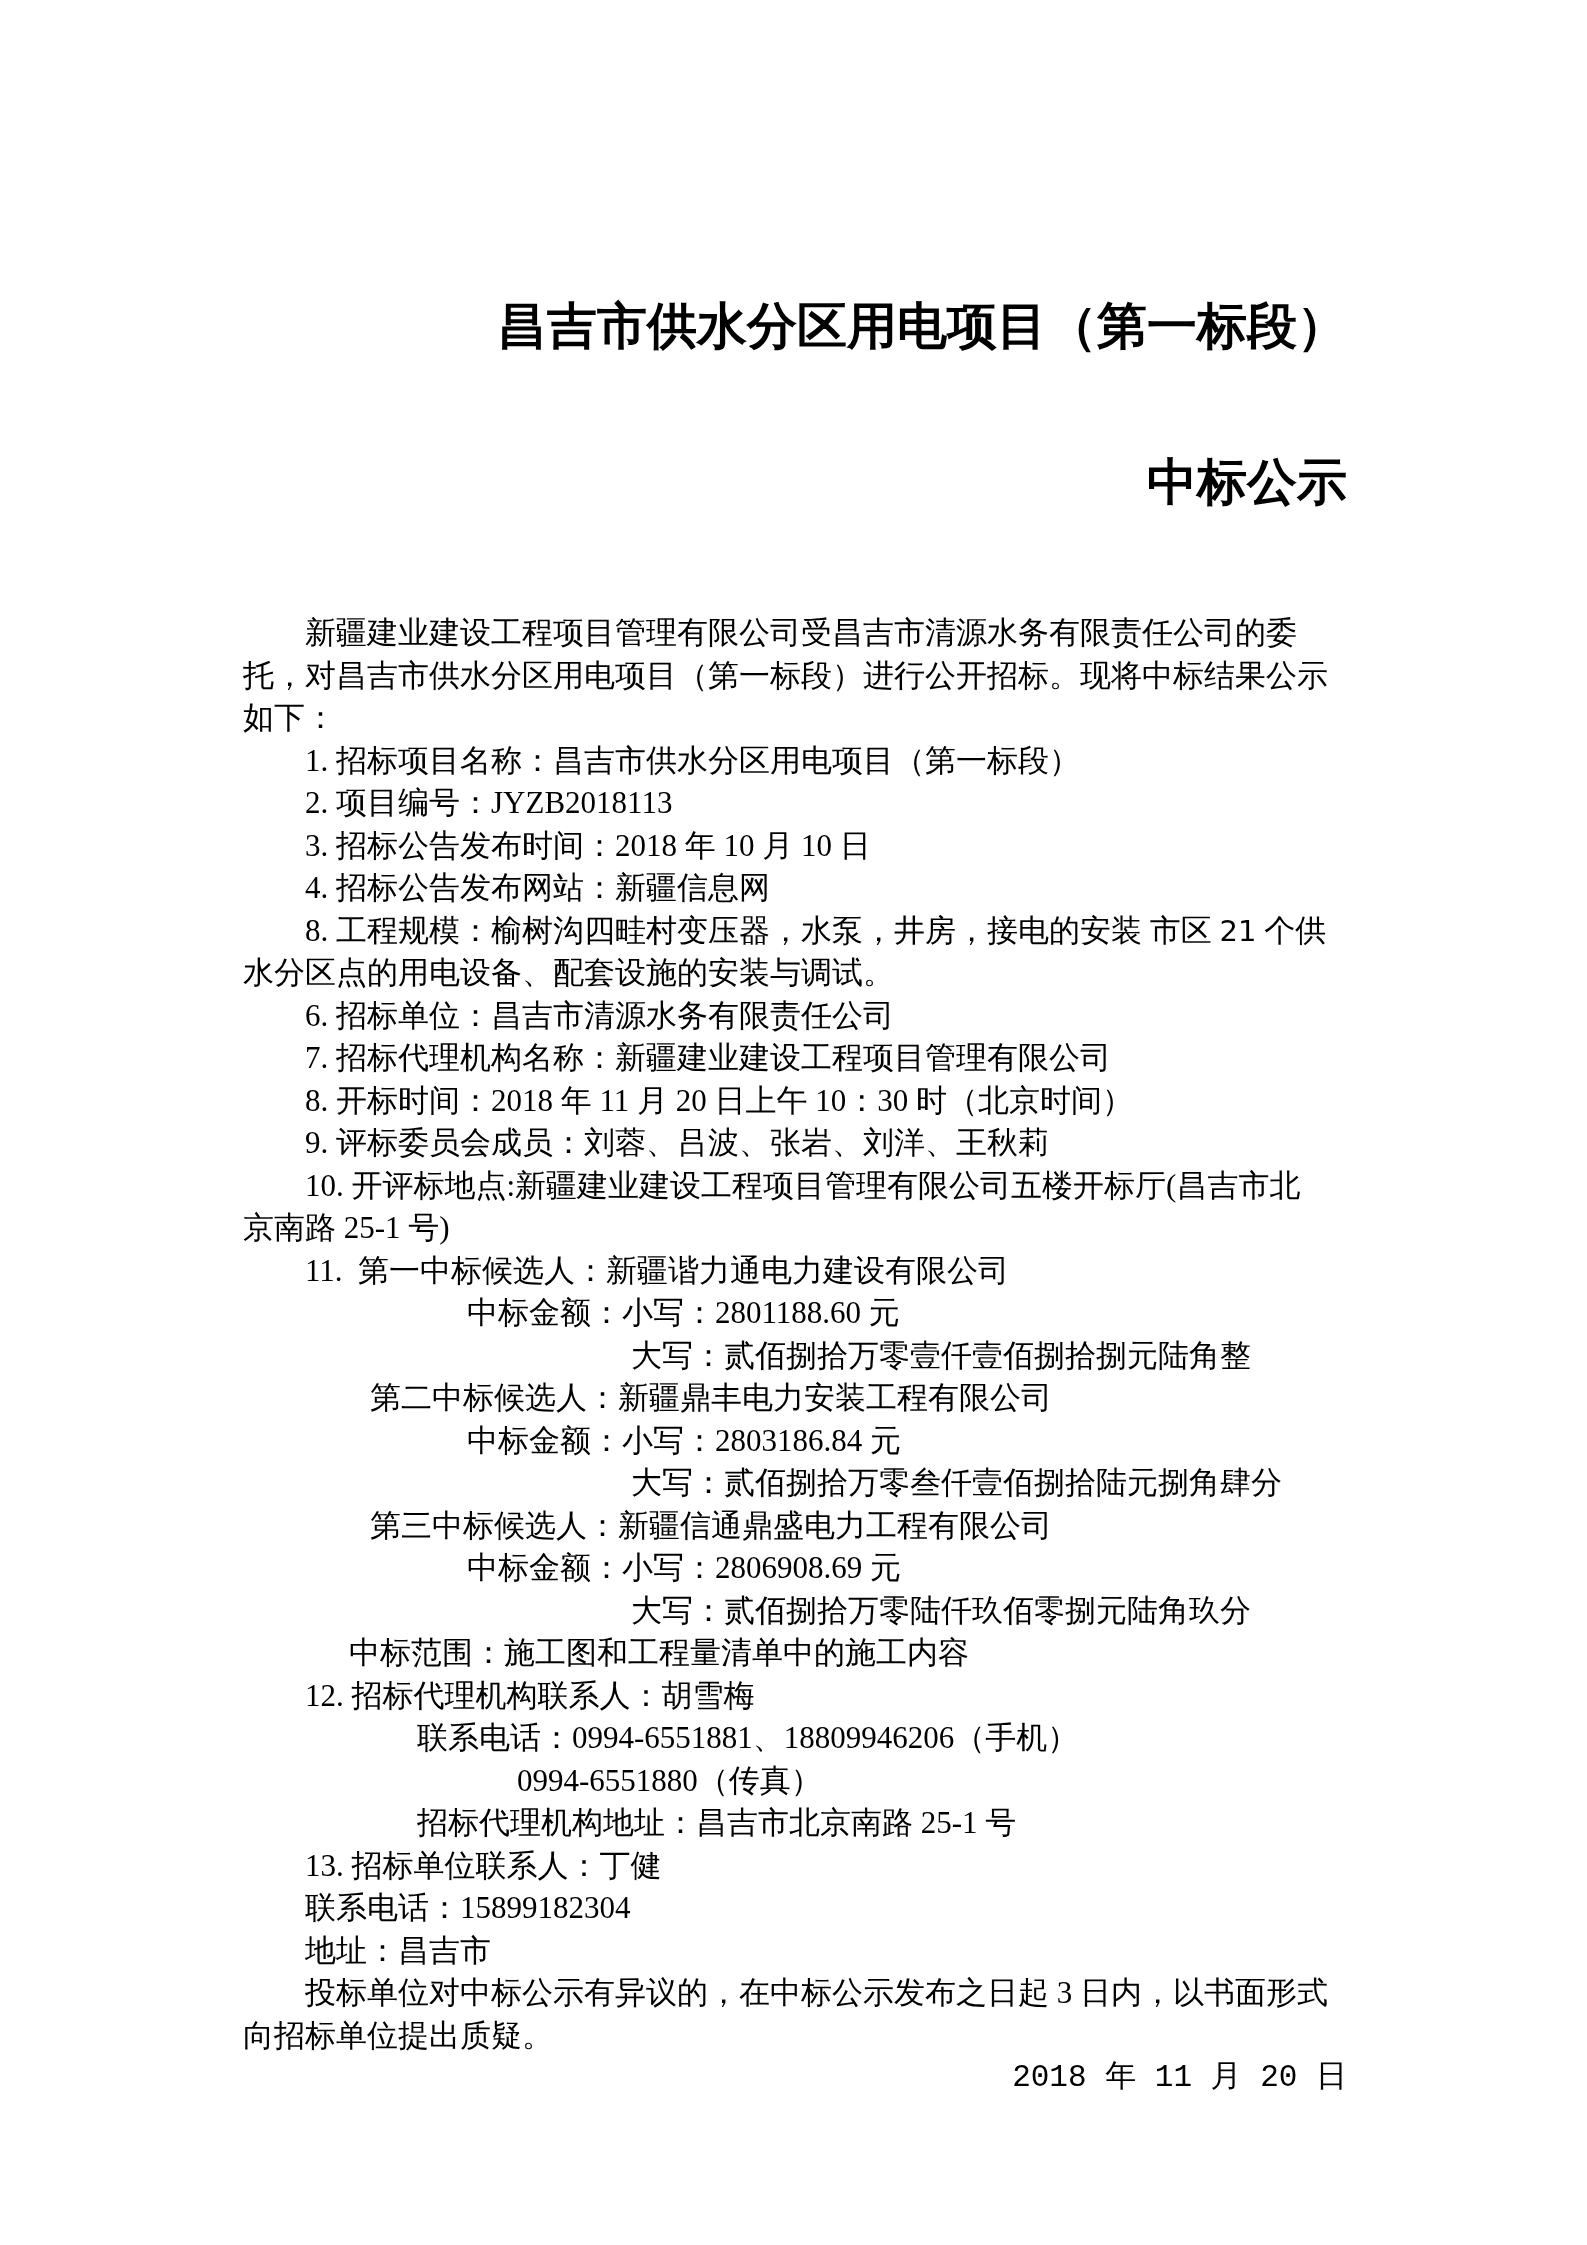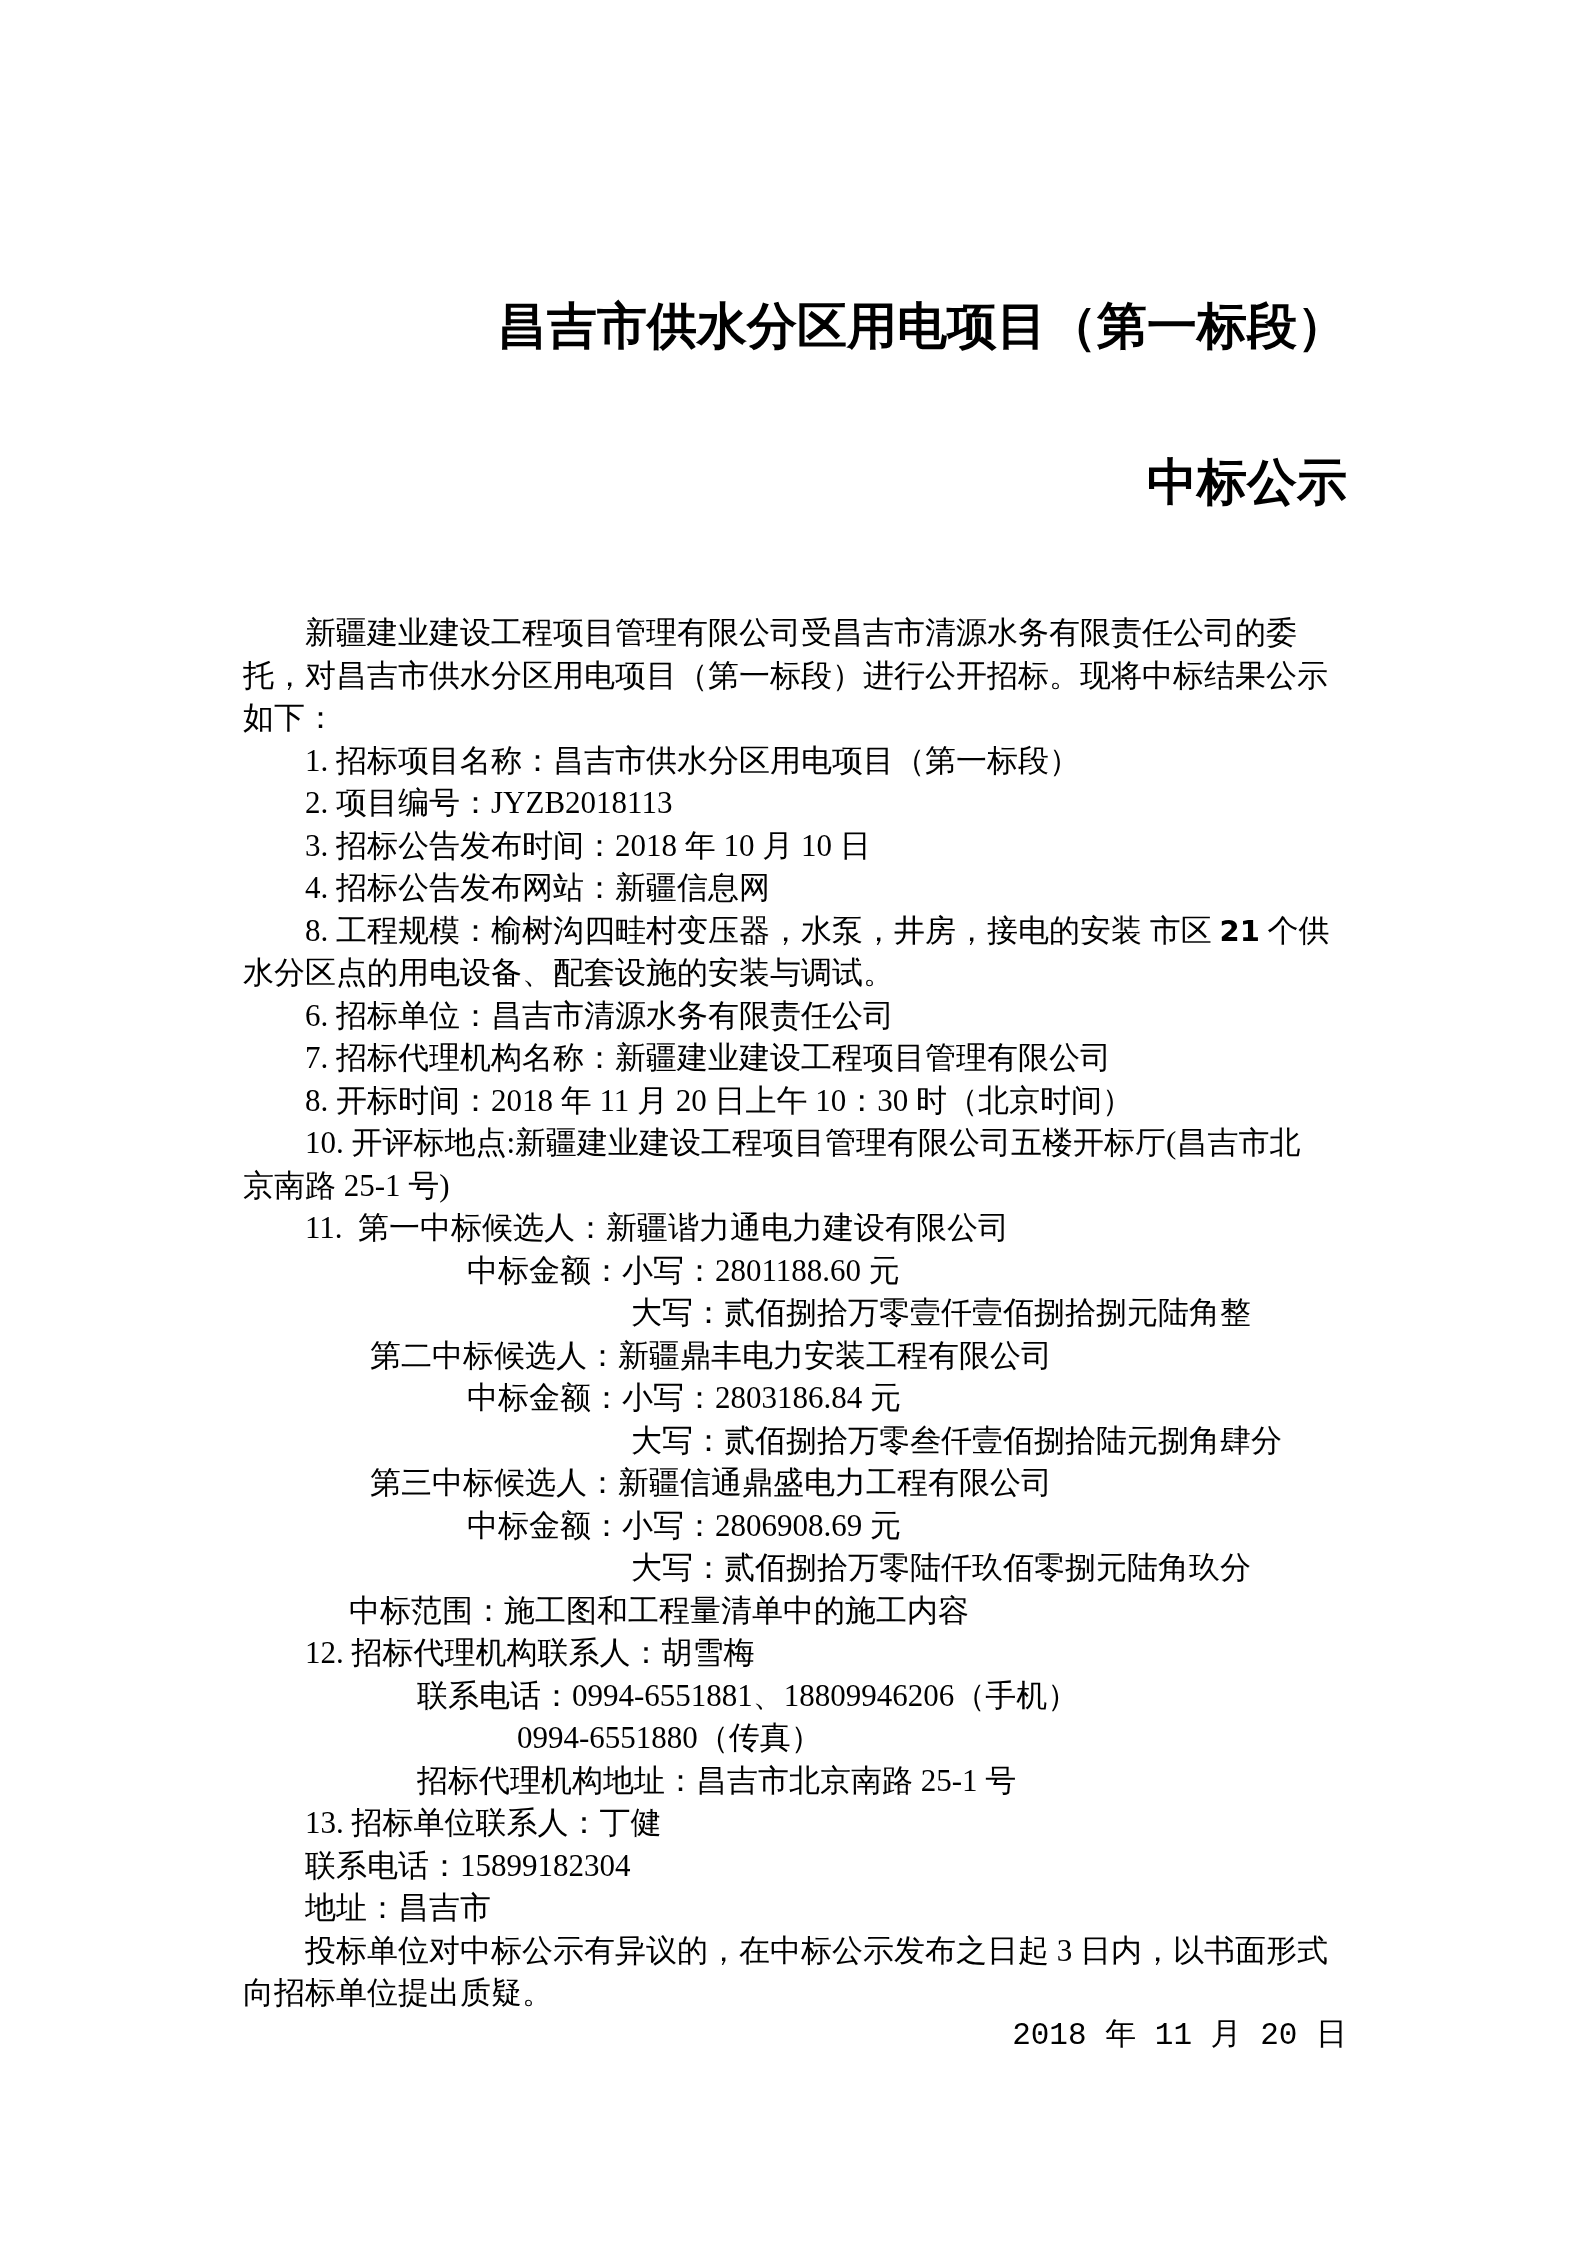--- a/index.html
+++ b/index.html
@@ -40,21 +40,21 @@
   .i2      { padding-left: 62px; }    
   .iname   { padding-left: 127px; }   
   .iamount { padding-left: 224px; }   
   .idaxie  { padding-left: 388px; }   
   .irange  { padding-left: 106px; }   
   .iphone  { padding-left: 174px; }   
   .ifax    { padding-left: 274px; }   
   .iright  { text-align: right; font-family: Liberation Mono, monospace; }     
   .num-alt {
     font-family: "DejaVu Sans", "Liberation Sans", sans-serif;
-    font-weight: bold;
+    font-weight: normal;
     font-size: 29px;
   }
 </style>
 </head>
 <body>
 
 <div class="doc-column">
 
   <div class="doc-title">
     <div class="line">昌吉市供水分区用电项目（第一标段）</div>
@@ -70,20 +70,21 @@
     <div class="line i2">2. 项目编号：JYZB2018113</div>
     <div class="line i2">3. 招标公告发布时间：2018 年 10 月 10 日</div>
     <div class="line i2">4. 招标公告发布网站：新疆信息网</div>
 
     <div class="line i2"><span>8. 工程规模：榆树沟四畦村变压器，水泵，井房，接电的安装 市区 </span><span class="num-alt">21</span><span> 个供</span></div>
     <div class="line i0">水分区点的用电设备、配套设施的安装与调试。</div>
 
     <div class="line i2">6. 招标单位：昌吉市清源水务有限责任公司</div>
     <div class="line i2">7. 招标代理机构名称：新疆建业建设工程项目管理有限公司</div>
     <div class="line i2">8. 开标时间：2018 年 11 月 20 日上午 10：30 时（北京时间）</div>
+    <div class="line i2">9. 评标委员会成员：刘蓉、吕波、张岩、刘洋、王秋莉</div>
     <div class="line i2">10. 开评标地点:新疆建业建设工程项目管理有限公司五楼开标厅(昌吉市北</div>
     <div class="line i0">京南路 25-1 号)</div>
 
     <div class="line i2">11.  第一中标候选人：新疆谐力通电力建设有限公司</div>
     <div class="line iamount">中标金额：小写：2801188.60 元</div>
     <div class="line idaxie">大写：贰佰捌拾万零壹仟壹佰捌拾捌元陆角整</div>
 
     <div class="line iname">第二中标候选人：新疆鼎丰电力安装工程有限公司</div>
     <div class="line iamount">中标金额：小写：2803186.84 元</div>
     <div class="line idaxie">大写：贰佰捌拾万零叁仟壹佰捌拾陆元捌角肆分</div>

